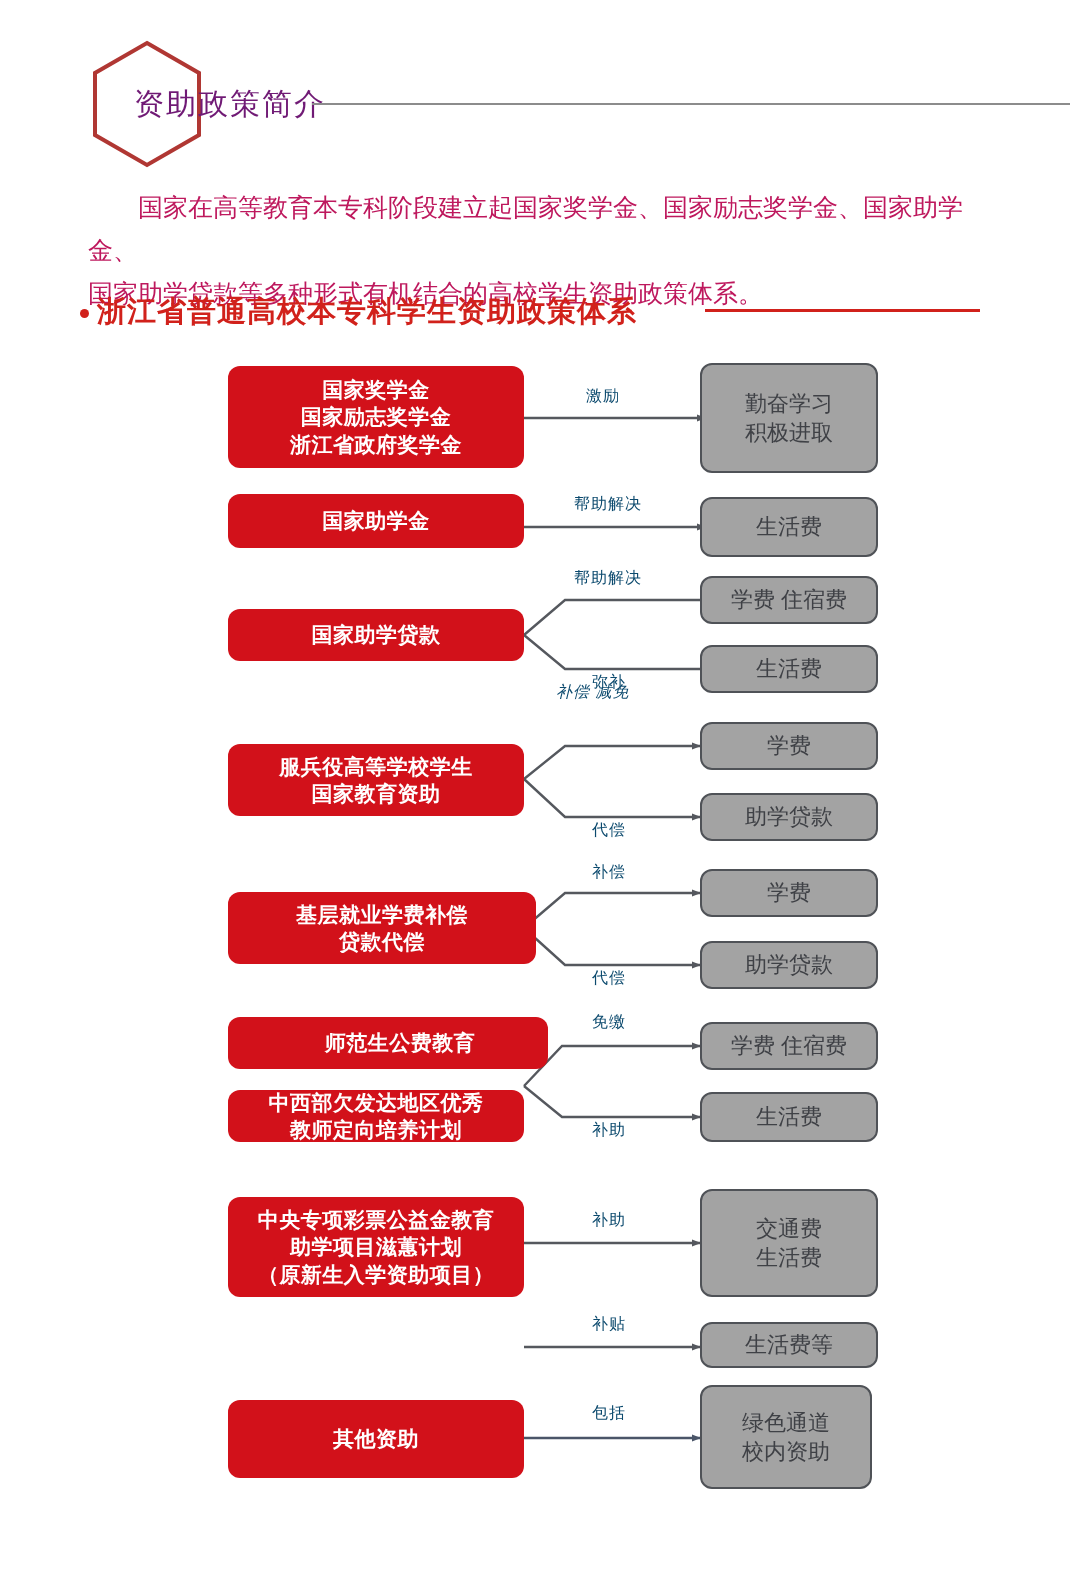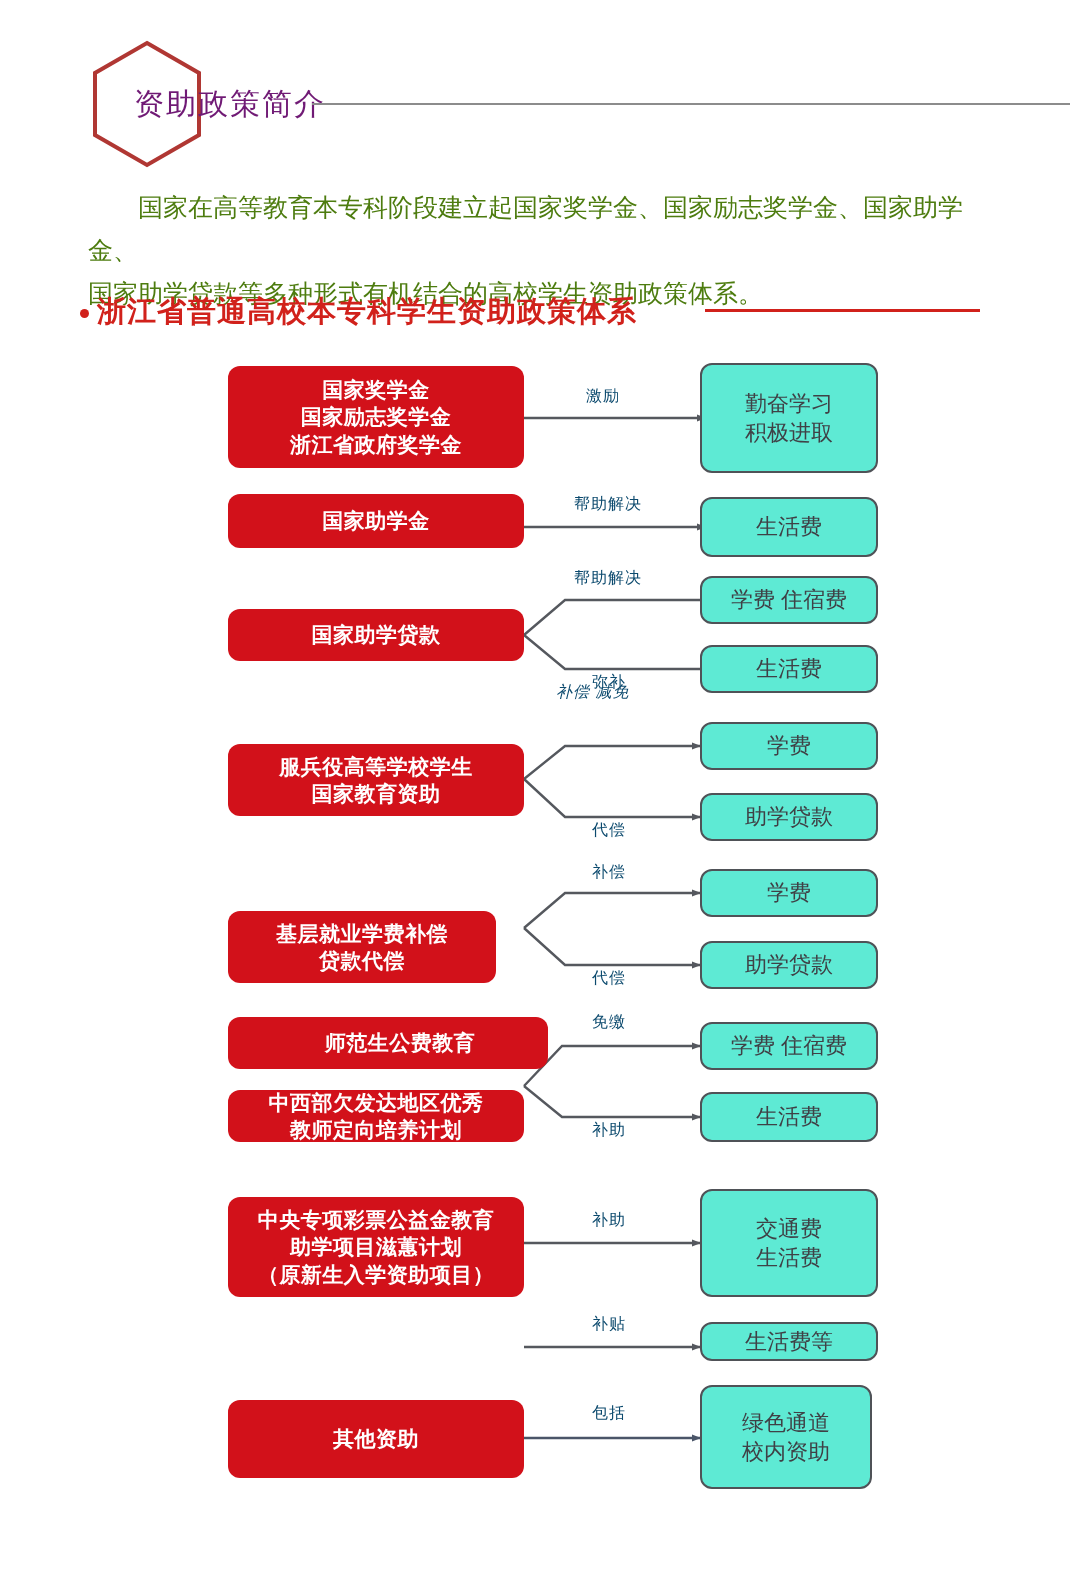--- a/index.html
+++ b/index.html
@@ -21,21 +21,21 @@
     white-space:nowrap;
   }
   .hdr-rule{
     position:absolute;left:312px;top:103px;width:758px;height:2px;
     background:#8c8c8c;
   }
 
   
   .intro{
     position:absolute;left:88px;top:186px;width:900px;
-    font-size:25px;line-height:1.72;color:#4d7c0f;
+    font-size:25px;line-height:1.72;color:#be185d;
     text-indent:50px;
   }
   .intro span{display:block;text-indent:50px;}
   .intro span+span{text-indent:0;}
 
   
   .sec{
     position:absolute;left:80px;top:292px;display:flex;align-items:center;
   }
   .sec-dot{
@@ -55,21 +55,21 @@
   .diagram{position:absolute;left:0;top:0;width:1080px;height:1590px;}
 
   .redbox{
     position:absolute;background:#d2111a;border-radius:12px;
     color:#ffffff;font-weight:bold;
     display:flex;flex-direction:column;align-items:center;justify-content:center;
     text-align:center;line-height:1.30;font-size:21px;letter-spacing:.5px;
   }
 
   .wbox{
-    position:absolute;background:#5eead4;
+    position:absolute;background:#a3a3a3;
     border:2px solid #4f5257;border-radius:12px;
     color:#3f4146;font-size:22px;line-height:1.32;
     display:flex;flex-direction:column;align-items:center;justify-content:center;
     text-align:center;box-sizing:border-box;
   }
 
   .conn{position:absolute;left:0;top:0;width:1080px;height:1590px;pointer-events:none;}
 
   .elabel{
     position:absolute;font-size:16px;color:#0c4a6e;white-space:nowrap;
@@ -176,21 +176,21 @@
     </div>
     <div class="elabel" style="left:556px;top:682px;font-style:italic;">补偿  减免</div>
     <div class="wbox" style="left:700px;top:722px;width:178px;height:48px;">
       <div>学费</div>
     </div>
     <div class="elabel" style="left:592px;top:820px;">代偿</div>
     <div class="wbox" style="left:700px;top:793px;width:178px;height:48px;">
       <div>助学贷款</div>
     </div>
 
-    <div class="redbox" style="left:228px;top:892px;width:268px;height:72px;margin-top:19px;">
+    <div class="redbox" style="left:228px;top:892px;width:308px;height:72px;">
       <div>基层就业学费补偿</div>
       <div>贷款代偿</div>
     </div>
     <div class="elabel" style="left:592px;top:862px;">补偿</div>
     <div class="wbox" style="left:700px;top:869px;width:178px;height:48px;">
       <div>学费</div>
     </div>
     <div class="elabel" style="left:592px;top:968px;">代偿</div>
     <div class="wbox" style="left:700px;top:941px;width:178px;height:48px;">
       <div>助学贷款</div>
@@ -217,21 +217,21 @@
       <div>助学项目滋蕙计划</div>
       <div>（原新生入学资助项目）</div>
     </div>
     <div class="elabel" style="left:592px;top:1210px;">补助</div>
     <div class="wbox" style="left:700px;top:1189px;width:178px;height:108px;">
       <div>交通费</div>
       <div>生活费</div>
     </div>
 
     <div class="elabel" style="left:592px;top:1314px;">补贴</div>
-    <div class="wbox" style="left:700px;top:1322px;width:178px;height:39px;">
+    <div class="wbox" style="left:700px;top:1322px;width:178px;height:46px;">
       <div>生活费等</div>
     </div>
 
     <div class="redbox" style="left:228px;top:1400px;width:296px;height:78px;">
       <div>其他资助</div>
     </div>
     <div class="elabel" style="left:592px;top:1403px;">包括</div>
     <div class="wbox" style="left:700px;top:1385px;width:172px;height:104px;">
       <div>绿色通道</div>
       <div>校内资助</div>

